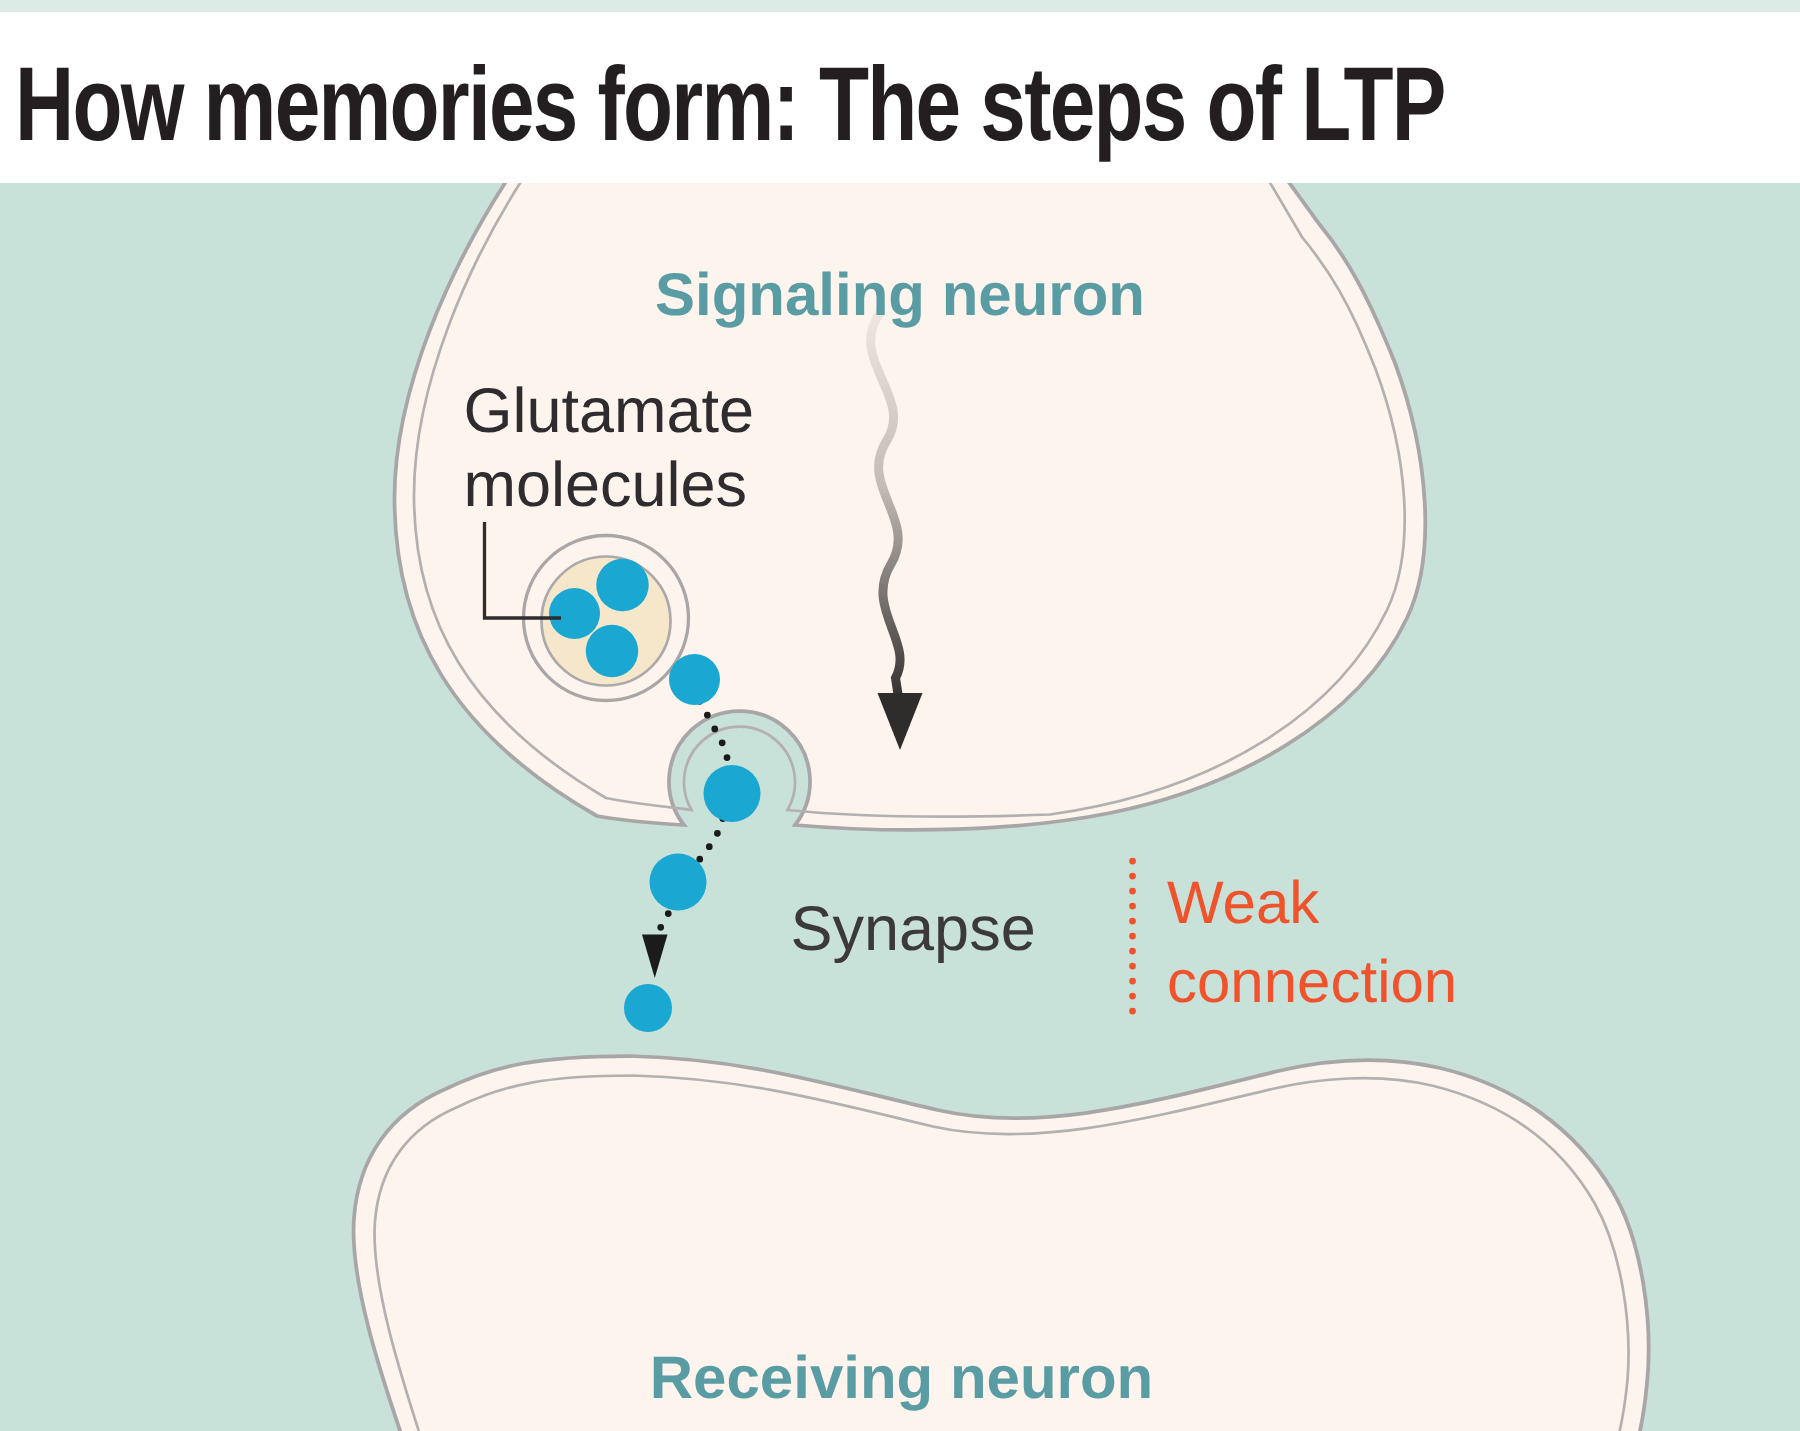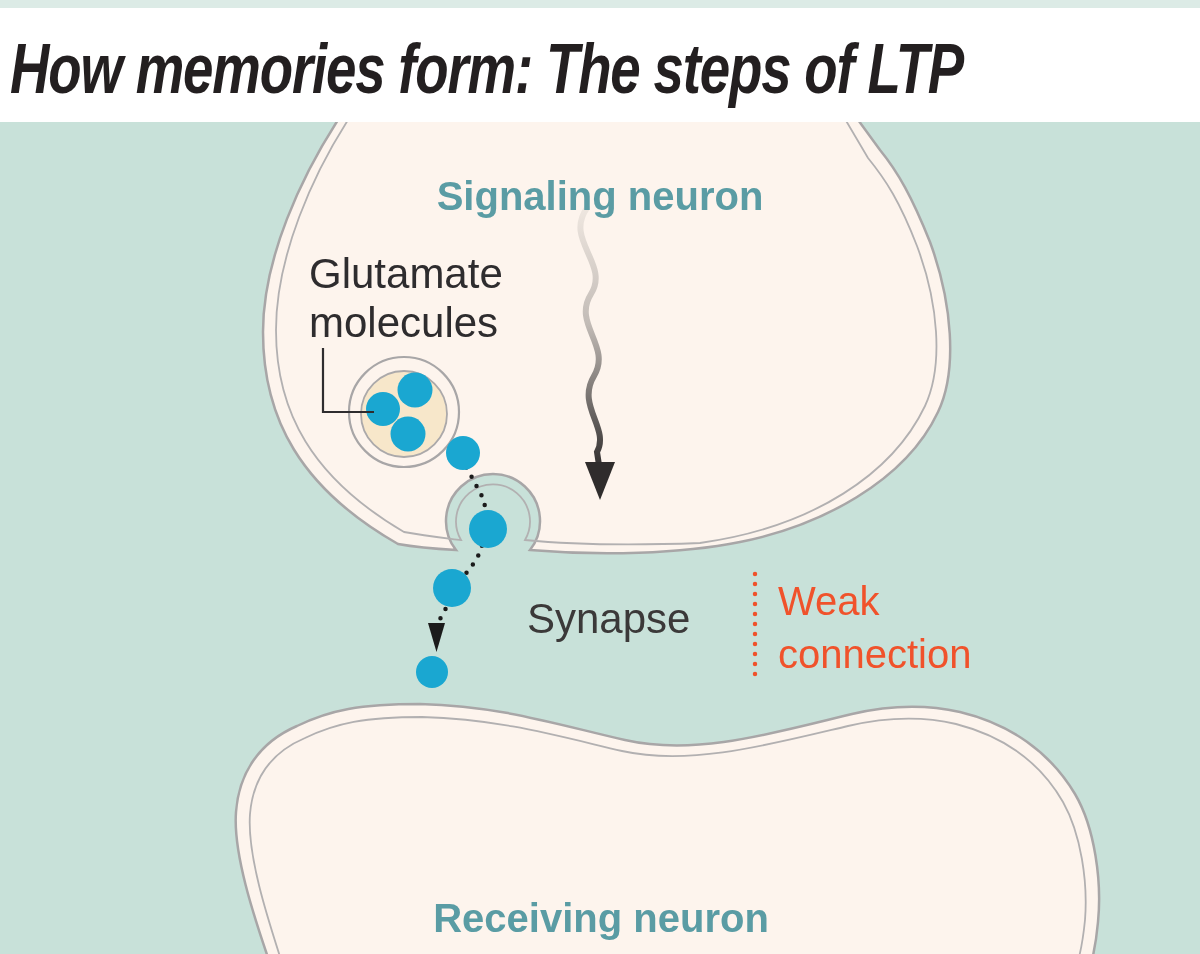--- a/index.html
+++ b/index.html
@@ -1,21 +1,21 @@
 <!DOCTYPE html>
 <html><head>
 <meta charset="utf-8">
 <style>
   html,body{margin:0;padding:0;}
   body{
     width:1200px;height:954px;overflow:hidden;position:relative;
     font-family:"Liberation Sans",sans-serif;background:#FFFFFF;
   }
   .top-strip{position:absolute;top:0;left:0;width:1200px;height:8px;background:#DCEBE6;}
-  .page-header{position:absolute;top:8px;left:0;width:1200px;height:114px;background:#FFFFFF;font-style:italic;}
+  .page-header{position:absolute;top:8px;left:0;width:1200px;height:114px;background:#FFFFFF;}
   .page-title{
     position:absolute;top:26px;left:10px;margin:0;
     font-size:70px;font-weight:bold;line-height:1.0;color:#231F20;
     letter-spacing:-1.5px;white-space:nowrap;
     transform:scaleX(0.78);transform-origin:left center;
   }
   .diagram-wrap{position:absolute;top:122px;left:0;width:962px;height:832px;background:#84cc16;}
   svg{display:block;}
   .neuron-label{font-family:"Liberation Sans",sans-serif;font-size:40px;font-weight:bold;fill:#5A9CA4;}
   .dark-label{font-family:"Liberation Sans",sans-serif;font-size:42px;fill:#2E2C2E;}

